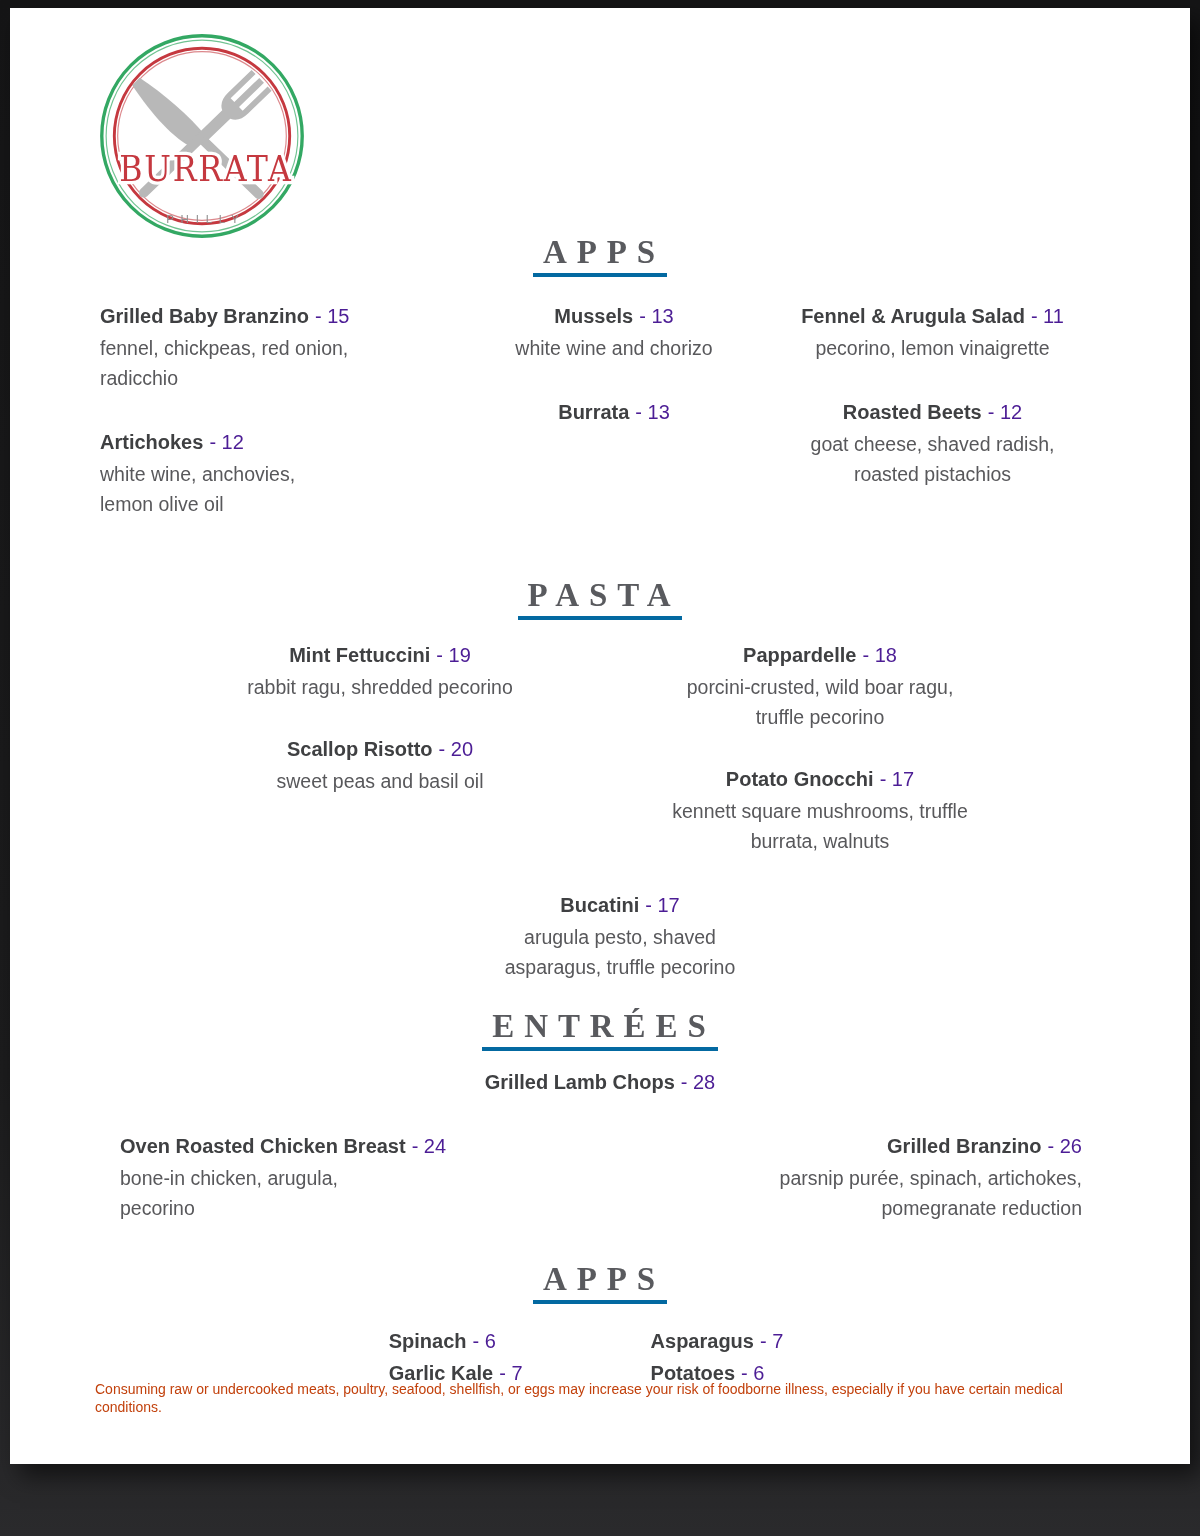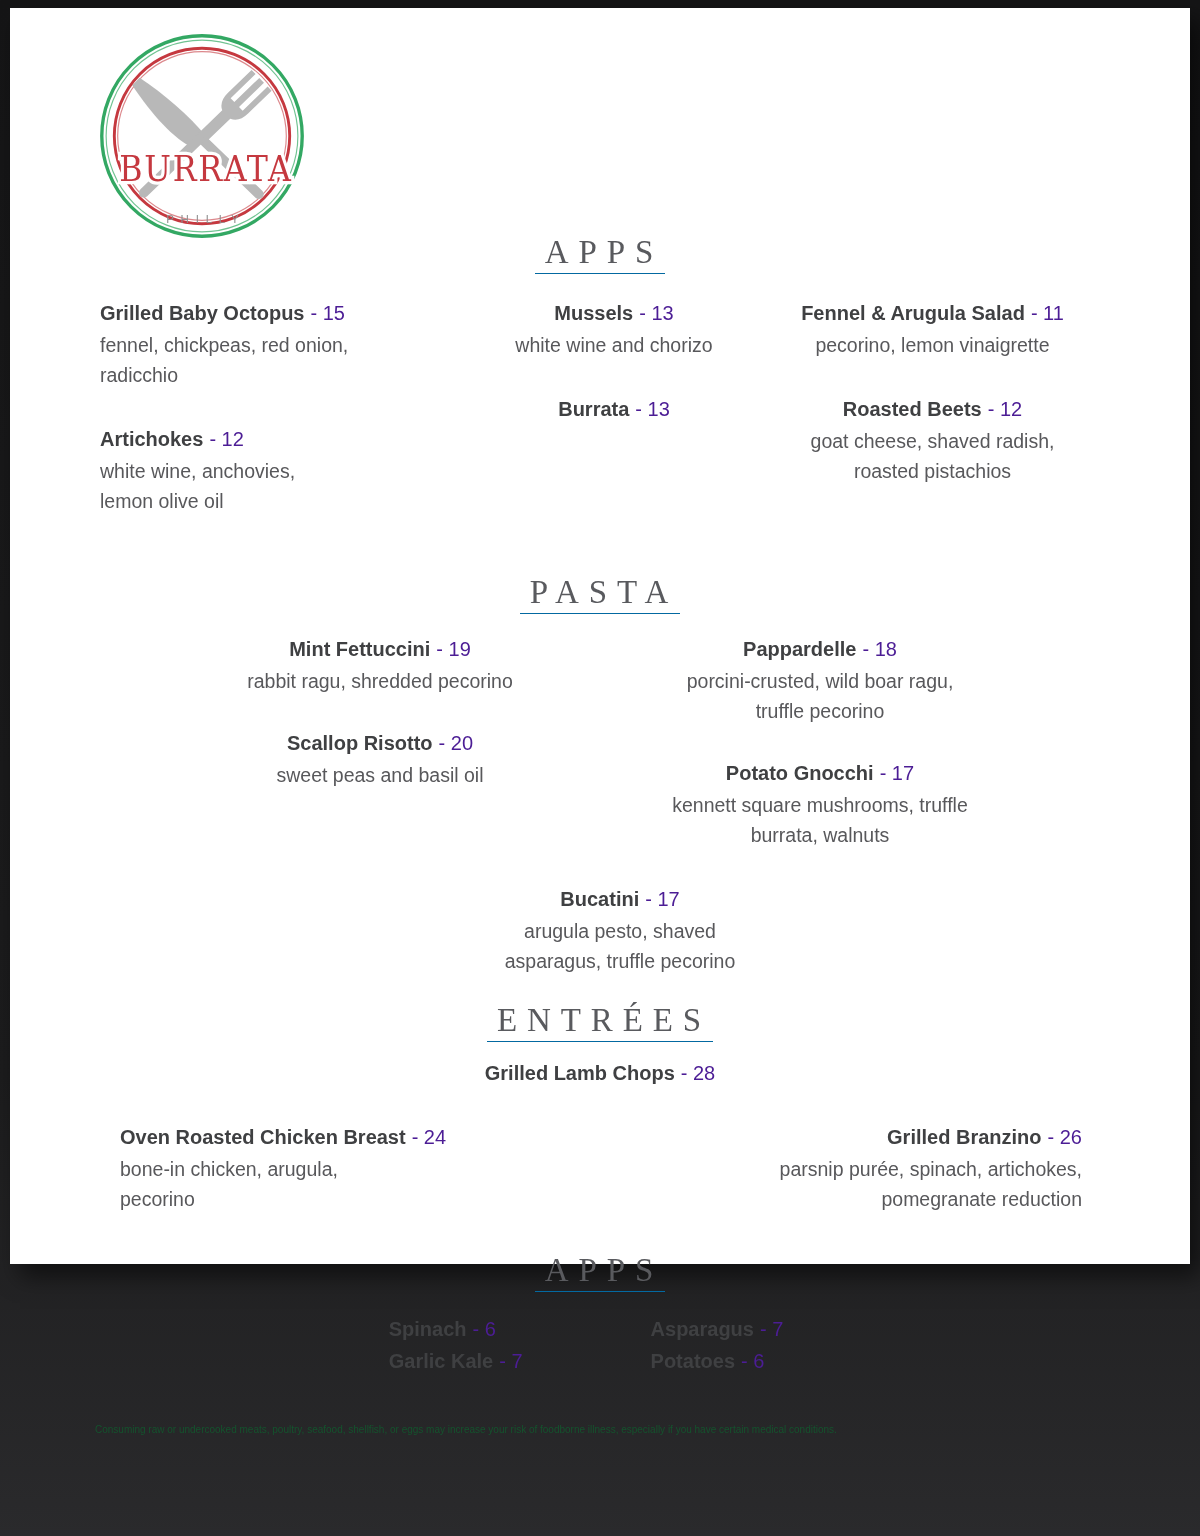--- a/index.html
+++ b/index.html
@@ -1,27 +1,27 @@
 <!DOCTYPE html>
 <html><head>
 <meta charset="utf-8">
 <style>
   html,body{margin:0;padding:0;background:#161617;}
   .stage{position:relative;width:1200px;height:1536px;overflow:hidden;
          background:linear-gradient(180deg,#151516 0%,#1c1c1d 70%,#2a2a2c 100%);
          font-family:"Liberation Sans", sans-serif;}
-  .sheet{position:absolute;left:10px;top:8px;width:1180px;height:1256px;background:#ffffff;
+  .sheet{position:absolute;left:10px;top:8px;width:1180px;height:1456px;background:#ffffff;
          box-sizing:border-box;padding:22px 90px 0 90px;
          box-shadow:10px 12px 22px rgba(0,0,0,.55);}
   
   .logo{width:212px;height:212px;margin-left:-4px;display:block;}
   
   .sec-title{text-align:center;font-family:"Liberation Serif", serif;font-weight:400;
              font-size:33px;letter-spacing:.30em;color:#595a5e;line-height:36px;}
-  .sec-title span{border-bottom:1px solid #0369a1;padding:0 2px 3px 10px;display:inline-block;}
+  .sec-title span{border-bottom:4px solid #0369a1;padding:0 2px 3px 10px;display:inline-block;font-weight:bold;}
   
   .nm{font-weight:bold;color:#3f4042;font-size:20px;}
   .pr{font-weight:normal;color:#4c1d95;font-size:20px;margin-left:6px;}
   .it{line-height:30px;}
   .it .head{line-height:30px;}
   .ds{font-size:19.5px;color:#58585b;line-height:30px;white-space:pre-line;}
   
   .apps-grid{display:grid;grid-template-columns:335px 1fr 335px;margin-top:24px;}
   .apps-col-left{text-align:left;}
   .apps-col-mid{text-align:center;padding-left:28px;}
@@ -38,22 +38,22 @@
   .entrees-title{margin-top:26px;}
   .entree-center{text-align:center;margin-top:16px;}
   .entree-row{display:grid;grid-template-columns:1fr 1fr;margin-top:32px;}
   .entree-col-left{text-align:left;padding-left:20px;}
   .entree-col-right{text-align:right;padding-right:18px;}
   
   .sides-title{margin-top:38px;}
   .sides-row{display:flex;justify-content:center;gap:128px;margin-top:22px;transform:translateX(-14px);}
   .sides-col{text-align:left;line-height:31px;}
   
-  .footer{position:absolute;left:85px;top:1413px;width:1008px;font-size:10px;line-height:18px;
-          color:#14532d;}
+  .footer{position:absolute;left:85px;top:1372px;width:1008px;font-size:14px;line-height:18px;
+          color:#c2410c;}
 </style>
 </head>
 <body>
 
 <div class="stage">
   <div class="sheet">
 
     <svg class="logo" viewBox="0 0 220 220">
       <circle cx="110" cy="110" r="104" fill="none" stroke="#33a863" stroke-width="3.5"></circle>
       <circle cx="110" cy="110" r="99.5" fill="none" stroke="#33a863" stroke-width="1.2" opacity=".7"></circle>
@@ -72,21 +72,21 @@
       <text x="114" y="157" text-anchor="middle" font-family="DejaVu Serif, serif" font-size="36" letter-spacing="2" fill="#c5383f" stroke="#ffffff" stroke-width="7" paint-order="stroke" textLength="180" lengthAdjust="spacingAndGlyphs">BURRATA</text>
       <text x="114" y="200" text-anchor="middle" font-family="Liberation Sans, sans-serif" font-size="12" letter-spacing="7" fill="#8f8f8f">PHILLY</text>
     </svg>
 
     <div class="sec-title" style="margin-top:-8px;">
       <span>APPS</span>
     </div>
     <div class="apps-grid">
       <div class="apps-col-left">
         <div class="it">
-          <div class="head"><span class="nm">Grilled Baby Octopus</span><span class="pr">- 15</span></div>
+          <div class="head"><span class="nm">Grilled Baby Branzino</span><span class="pr">- 15</span></div>
           <div class="ds">fennel, chickpeas, red onion,
 radicchio</div>
         </div>
         <div class="it">
           <div class="head"><span class="nm">Artichokes</span><span class="pr">- 12</span></div>
           <div class="ds">white wine, anchovies,
 lemon olive oil</div>
         </div>
       </div>
       <div class="apps-col-mid">

